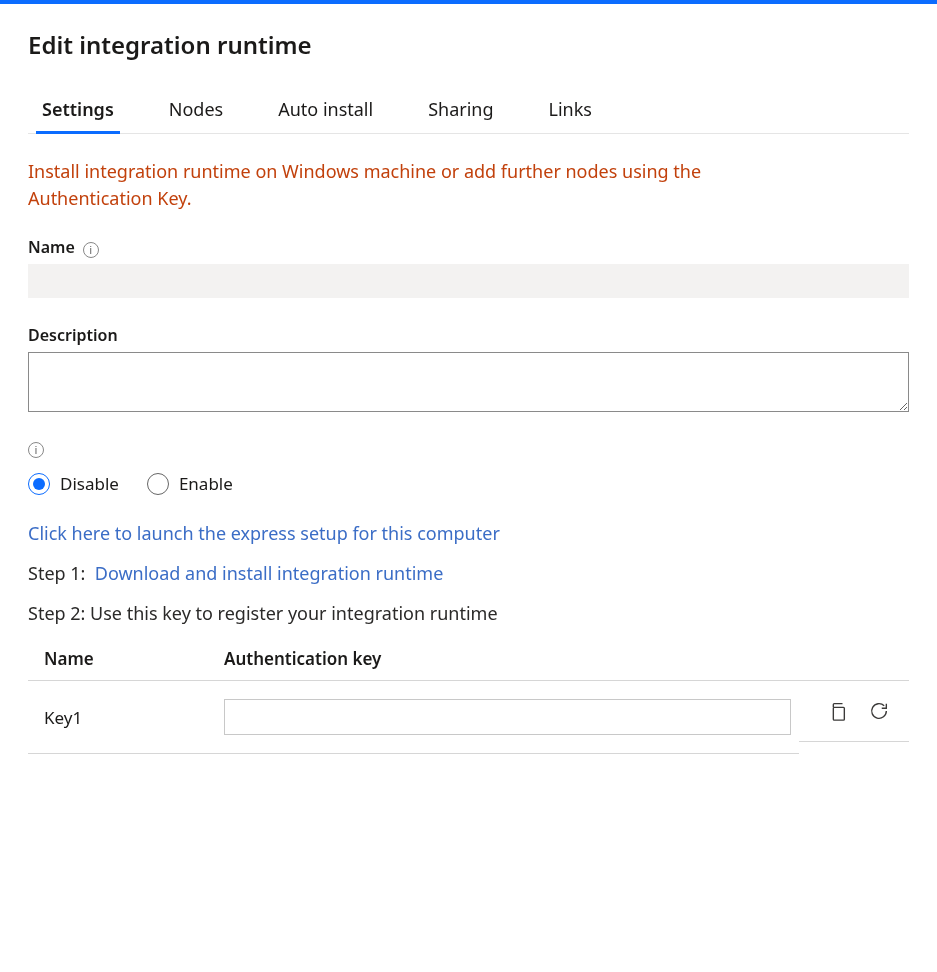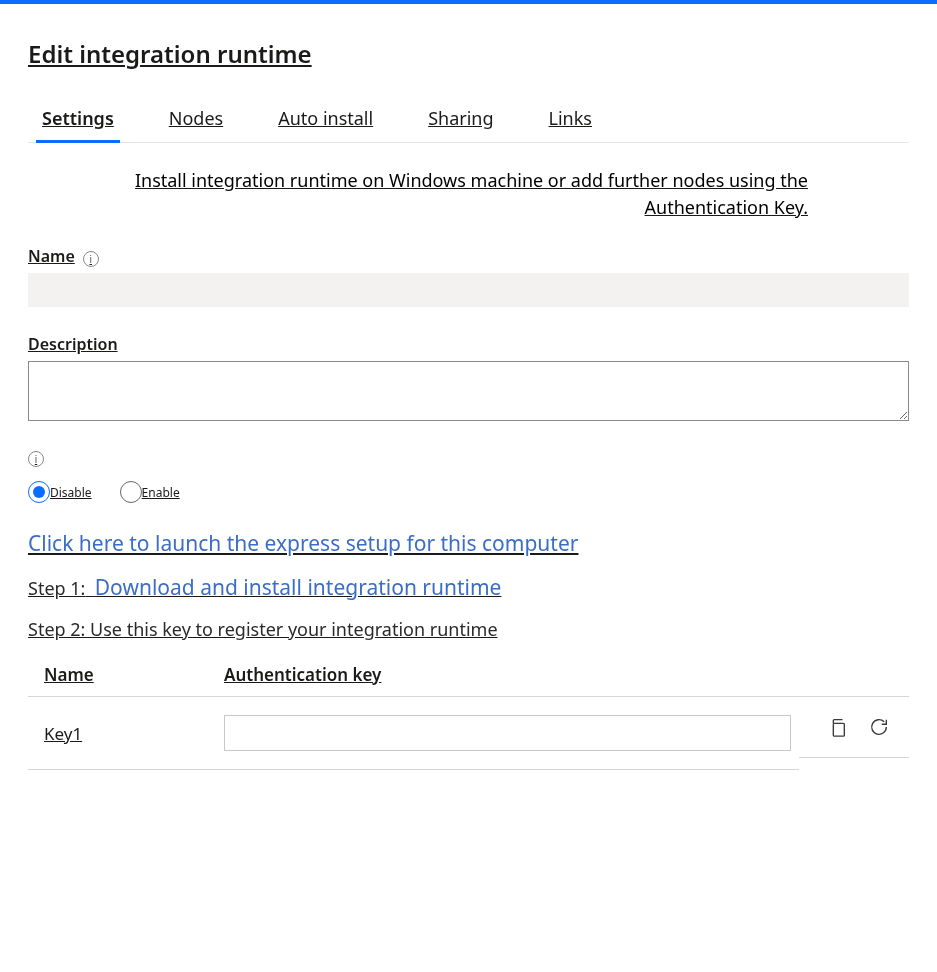--- a/index.html
+++ b/index.html
@@ -17,21 +17,21 @@
   body {
     font-family: "Segoe UI", -apple-system, system-ui, Arial, sans-serif;
     font-size: 15px;
     color: var(--text);
     background: var(--bg);
     width: 937px;
     height: 972px;
     overflow: hidden;
   }
   .top-accent { height:4px; background: var(--accent); }
-  .panel { padding: 23px 28px 0 28px; text-decoration: underline; }
+  .panel { padding: 14px 28px 0 28px; }
   .panel-title {
     font-size: 24px;
     font-weight: 600;
     margin: 10px 0 28px 0;
   }
   .tabs {
     display:flex;
     gap:51px;
     border-bottom:1px solid var(--border-lt);
     padding-left:12px;
@@ -48,24 +48,23 @@
   }
   .tab.active::after {
     content:"";
     position:absolute;
     left:-4px; right:-4px; bottom:-1px;
     height:3px; background: var(--accent);
   }
   .intro {
     font-size: 18px;
     margin: 24px 0 24px 0;
-    color:#000000;
+    color:#c2410c;
     line-height: 1.5;
     max-width: 780px;
-    text-align: right;
   }
   .form-row { margin-bottom: 26px; }
   .label-line { display:flex; align-items:center; gap:8px; }
   .field-label {
     font-size: 16px;
     font-weight:600;
     margin-bottom:6px;
     display:inline-block;
   }
   .info-icon {
@@ -86,40 +85,40 @@
   }
   .description-input {
     width:100%;
     height:60px;
     border:1px solid #8a8a8a;
     resize:both;
     font-size:15px;
     padding:6px 8px;
   }
   .radio-row { display:flex; gap:28px; margin-top:14px; }
-  .radio-opt { display:flex; align-items:center; font-size:12px; cursor:pointer; }
+  .radio-opt { display:flex; align-items:center; gap:10px; font-size:17px; cursor:pointer; }
   .radio-circle {
     width:22px; height:22px; border-radius:50%;
     border:1px solid #666; display:flex;
     align-items:center; justify-content:center;
   }
   .radio-circle.selected { border-color: var(--accent); }
   .radio-dot {
     width:12px; height:12px; border-radius:50%;
     background: var(--accent);
   }
 
   .section-h {
     font-size: 22px;
     font-weight:400;
     margin: 36px 0 14px 0;
   }
   .link {
     color: var(--link);
-    font-size: 21px;
+    font-size: 18px;
     cursor: pointer;
   }
   .step-line { font-size:18px; margin: 16px 0; }
   .step-strong { color:#2b2a29; }
 
   table.keys {
     width:100%;
     border-collapse: collapse;
     margin-top: 4px;
   }

